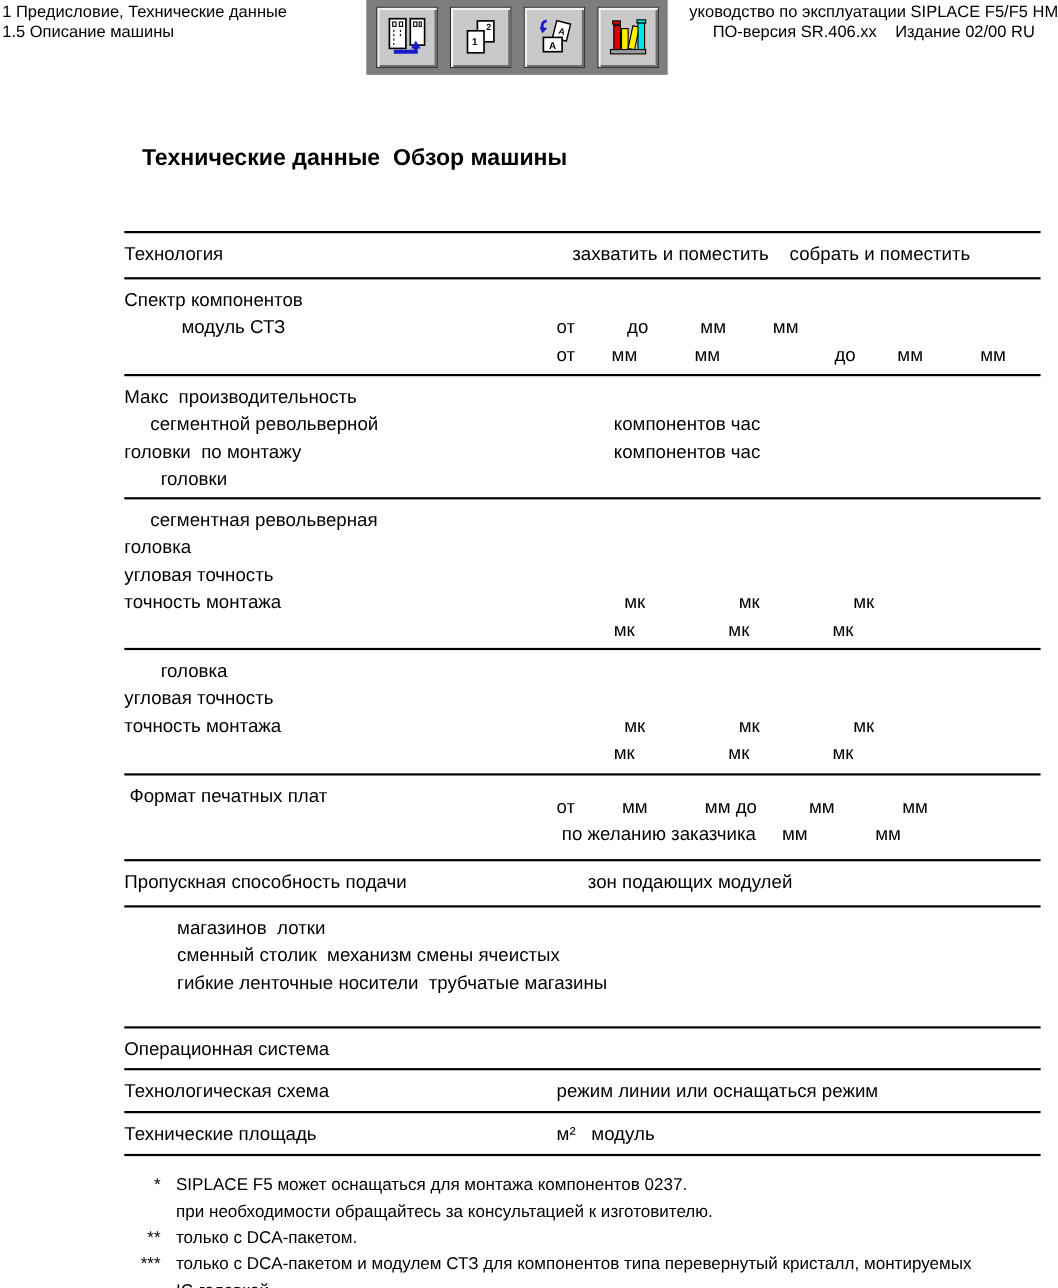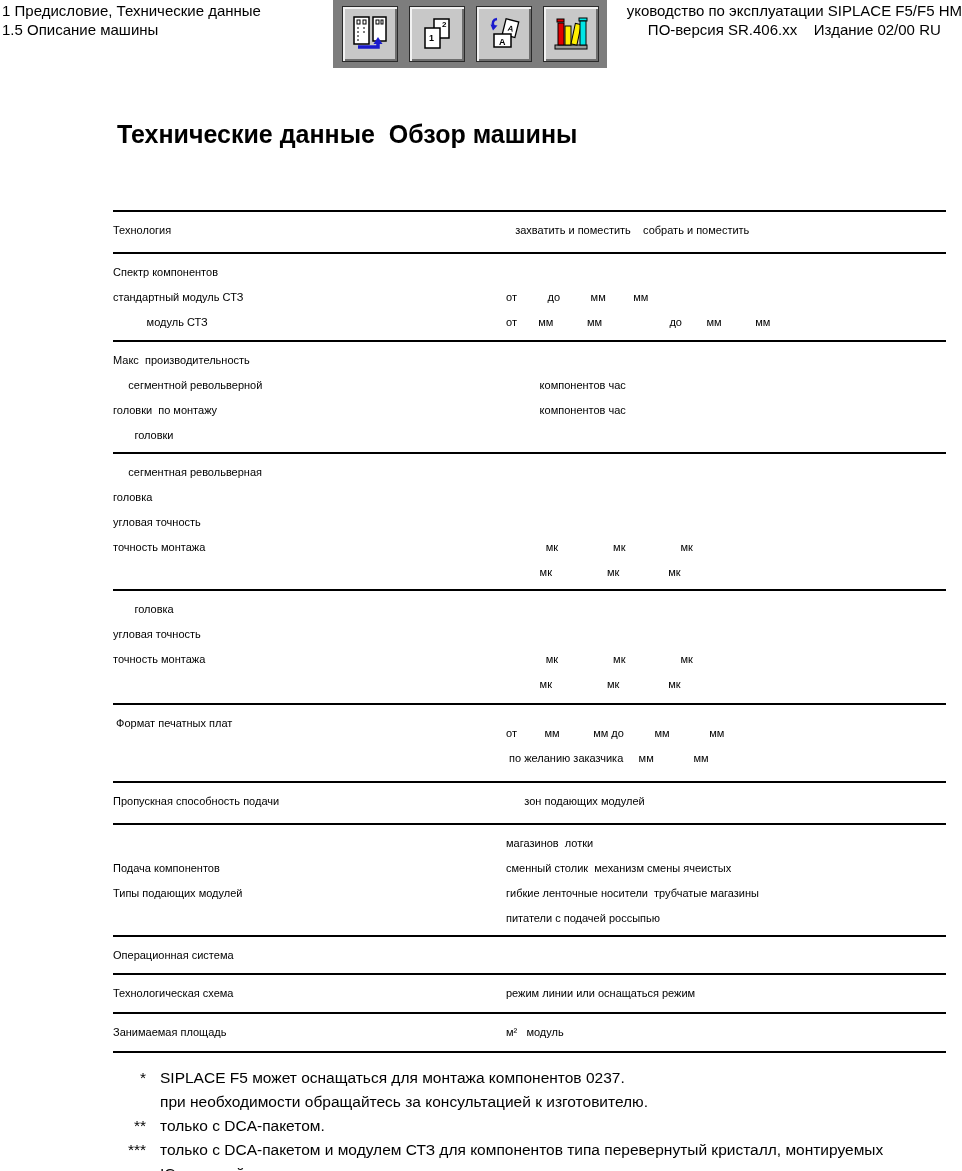--- a/index.html
+++ b/index.html
@@ -11,23 +11,23 @@
   .hdr-right{position:absolute;right:0;top:1px;text-align:center;font-size:15px;line-height:19px;}
   
   .toolbar{position:absolute;left:333px;top:0;width:274px;height:68px;background:#7d7d7d;
            display:flex;align-items:center;justify-content:center;gap:11px;box-sizing:border-box;}
   .tb-btn{width:56px;height:56px;background:#c8c8c8;border:1px solid #2a2a2a;
           box-shadow:inset 2px 2px 0 #f2f2f2, inset -2px -2px 0 #6e6e6e;
           display:flex;align-items:center;justify-content:center;padding:0;cursor:pointer;}
   .tb-btn svg{display:block;}
   .tb-btn text{font-family:"Liberation Sans",sans-serif;font-weight:bold;fill:#000;}
   
-  .title{position:absolute;left:113px;top:116px;margin:4px;font-size:25px;font-weight:bold;}
-  
-  .specs{position:absolute;left:113px;top:210px;width:833px;font-size:11px;}
+  .title{position:absolute;left:113px;top:116px;margin:16px;font-size:21px;font-weight:bold;}
+  
+  .specs{position:absolute;left:113px;top:210px;width:833px;font-size:17px;}
   .spec-row{display:flex;border-top:2px solid #000;padding:6px 0 4px 0;box-sizing:border-box;}
   .spec-row:last-child{border-bottom:2px solid #000;}
   .col-left{flex:0 0 345px;}
   .col-right{flex:1;margin-left:48px;}
   .line{min-height:25px;line-height:25px;}
   .spec-row:nth-child(1){min-height:42px}
   .spec-row:nth-child(2){min-height:88px}
   .spec-row:nth-child(3){min-height:107px}
   .spec-row:nth-child(4){min-height:129px}
   .spec-row:nth-child(5){min-height:114px}
@@ -122,21 +122,20 @@
         <div class="col-left">
           <div class="line">Технология</div>
         </div>
         <div class="col-right">
           <div class="line">&nbsp;&nbsp;&nbsp;захватить и поместить&nbsp;&nbsp;&nbsp;&nbsp;собрать и поместить</div>
         </div>
       </div>
       <div class="spec-row">
         <div class="col-left">
           <div class="line">Спектр компонентов</div>
-          <div class="line">стандартный модуль СТЗ</div>
           <div class="line">&nbsp;&nbsp;&nbsp;&nbsp;&nbsp;&nbsp;&nbsp;&nbsp;&nbsp;&nbsp;&nbsp;модуль СТЗ</div>
         </div>
         <div class="col-right">
           <div class="line"></div>
           <div class="line">от&nbsp;&nbsp;&nbsp;&nbsp;&nbsp;&nbsp;&nbsp;&nbsp;&nbsp;&nbsp;до&nbsp;&nbsp;&nbsp;&nbsp;&nbsp;&nbsp;&nbsp;&nbsp;&nbsp;&nbsp;мм&nbsp;&nbsp;&nbsp;&nbsp;&nbsp;&nbsp;&nbsp;&nbsp;&nbsp;мм</div>
           <div class="line">от&nbsp;&nbsp;&nbsp;&nbsp;&nbsp;&nbsp;&nbsp;мм&nbsp;&nbsp;&nbsp;&nbsp;&nbsp;&nbsp;&nbsp;&nbsp;&nbsp;&nbsp;&nbsp;мм&nbsp;&nbsp;&nbsp;&nbsp;&nbsp;&nbsp;&nbsp;&nbsp;&nbsp;&nbsp;&nbsp;&nbsp;&nbsp;&nbsp;&nbsp;&nbsp;&nbsp;&nbsp;&nbsp;&nbsp;&nbsp;&nbsp;до&nbsp;&nbsp;&nbsp;&nbsp;&nbsp;&nbsp;&nbsp;&nbsp;мм&nbsp;&nbsp;&nbsp;&nbsp;&nbsp;&nbsp;&nbsp;&nbsp;&nbsp;&nbsp;&nbsp;мм</div>
         </div>
       </div>
       <div class="spec-row">
         <div class="col-left">
@@ -190,49 +189,43 @@
       </div>
       <div class="spec-row">
         <div class="col-left">
           <div class="line">Пропускная способность подачи</div>
         </div>
         <div class="col-right">
           <div class="line">&nbsp;&nbsp;&nbsp;&nbsp;&nbsp;&nbsp;зон подающих модулей</div>
         </div>
       </div>
       <div class="spec-row">
-        <div class="col-left">
-          <div class="line"></div>
-          <div class="line">Подача компонентов</div>
-          <div class="line">Типы подающих модулей</div>
-        </div>
         <div class="col-right">
           <div class="line">магазинов&nbsp; лотки</div>
           <div class="line">сменный столик&nbsp; механизм смены ячеистых</div>
           <div class="line">гибкие ленточные носители&nbsp; трубчатые магазины</div>
-          <div class="line">питатели с подачей россыпью</div>
         </div>
       </div>
       <div class="spec-row">
         <div class="col-left">
           <div class="line">Операционная система</div>
         </div>
         <div class="col-right"></div>
       </div>
       <div class="spec-row">
         <div class="col-left">
           <div class="line">Технологическая схема</div>
         </div>
         <div class="col-right">
           <div class="line">режим линии или оснащаться режим</div>
         </div>
       </div>
       <div class="spec-row">
         <div class="col-left">
-          <div class="line">Занимаемая площадь</div>
+          <div class="line">Технические площадь</div>
         </div>
         <div class="col-right">
           <div class="line">м²&nbsp;&nbsp;&nbsp;модуль</div>
         </div>
       </div>
     </div>
 
   <div class="footnotes">
       <div class="footnote">
         <div class="fn-marker">*</div>

